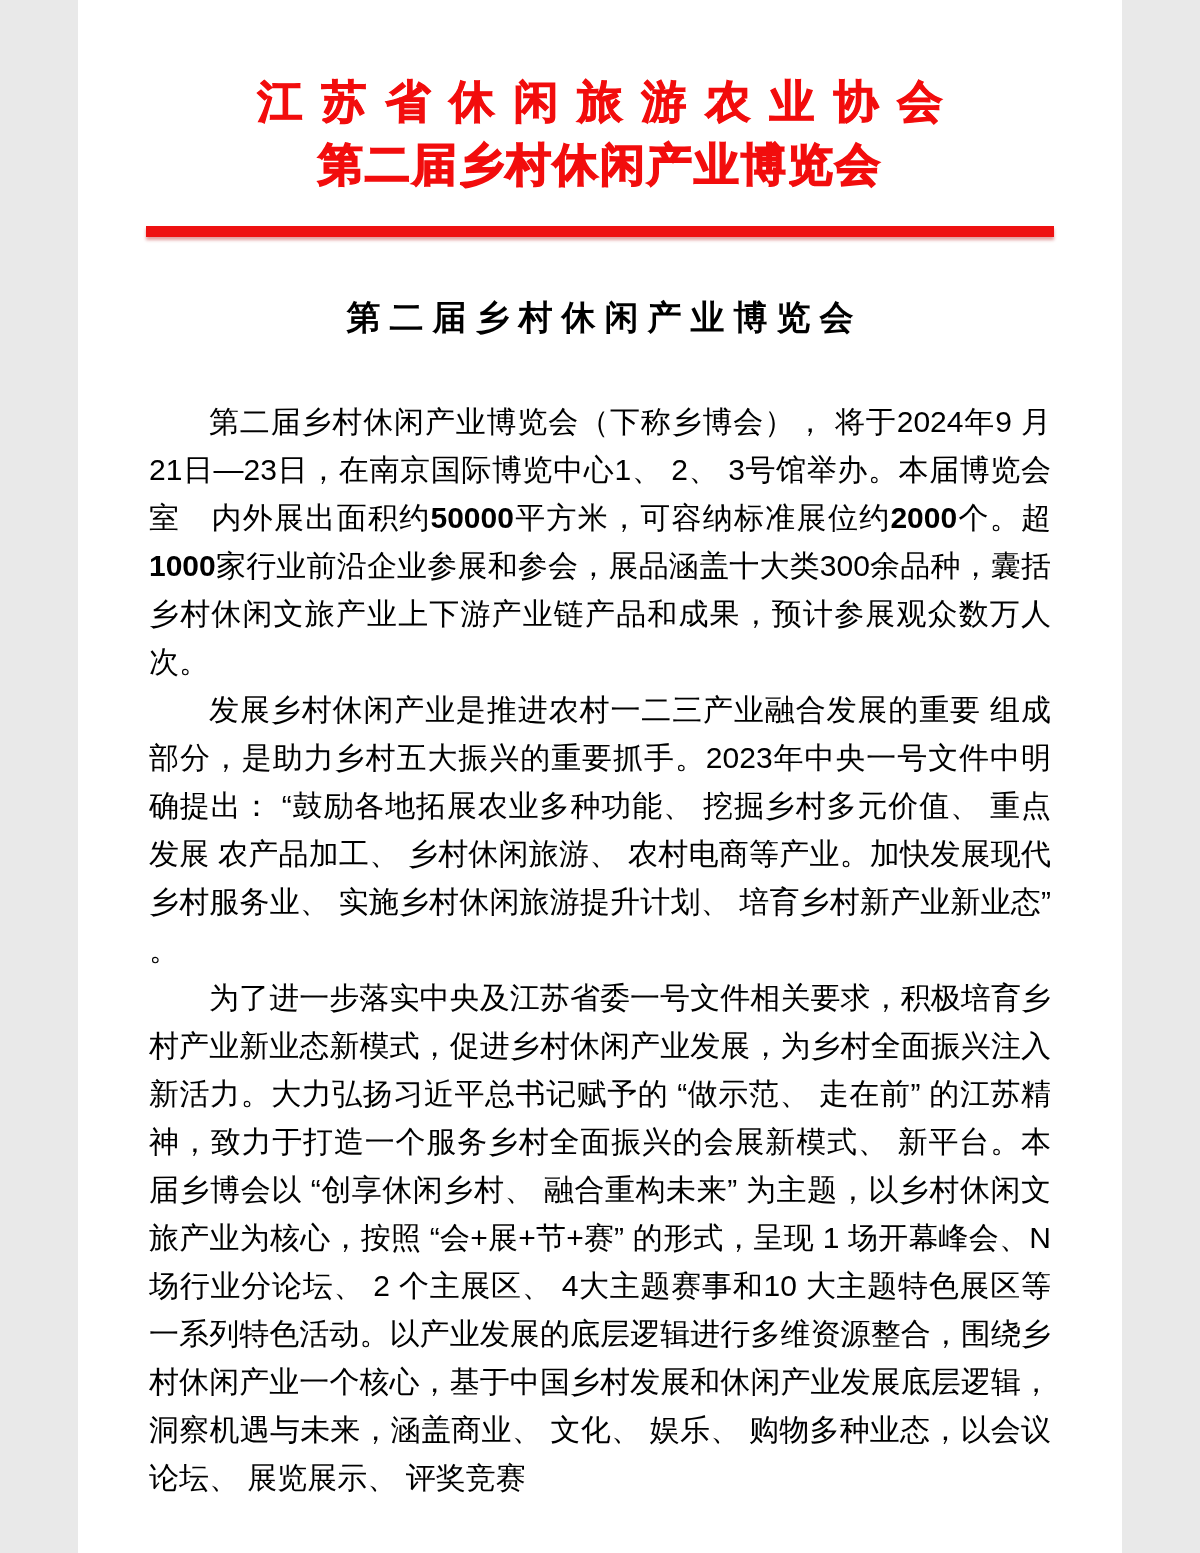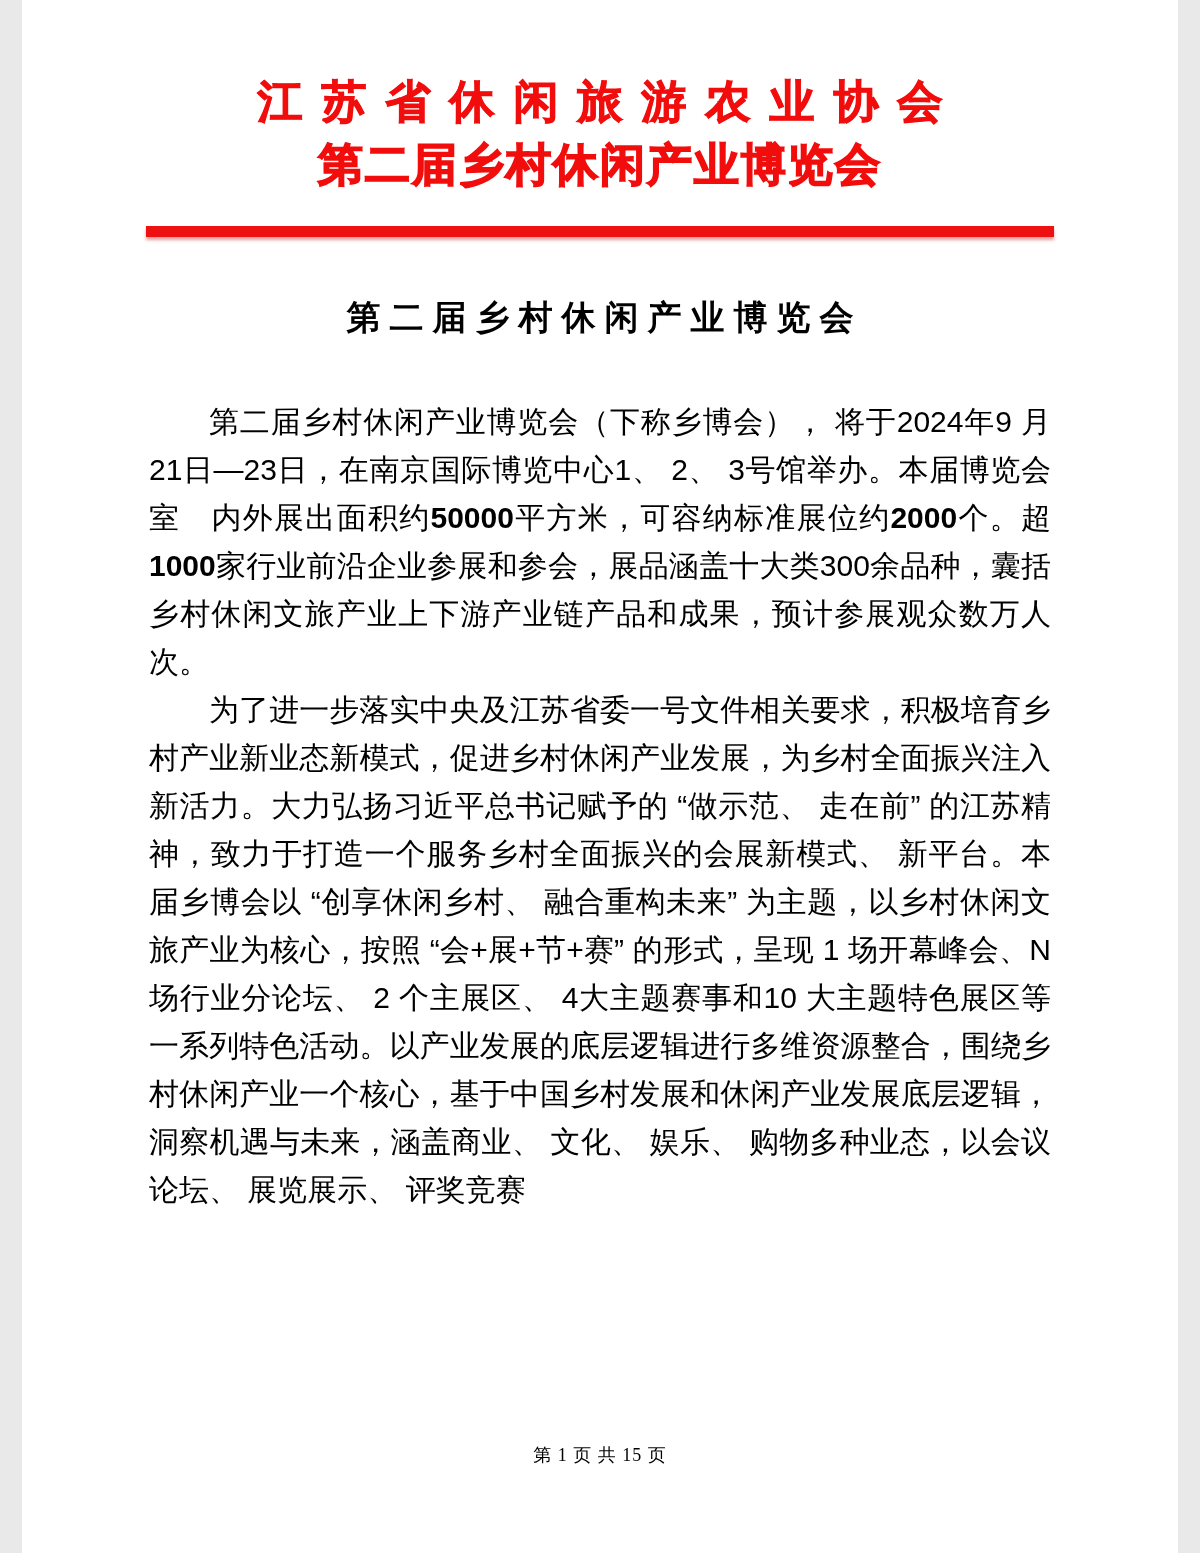--- a/index.html
+++ b/index.html
@@ -1,19 +1,19 @@
 <!DOCTYPE html>
 <html lang="zh"><head>
 <meta charset="utf-8">
 <style>
   * { box-sizing: border-box; }
   html, body { margin: 0; padding: 0; background: #e9e9e9; }
   .page {
     position: relative;
-    width: 1156px;
+    width: 1044px;
     height: 1553px;
     margin: 0 auto;
     background: #ffffff;
     font-family: "Liberation Sans", "DejaVu Sans", sans-serif;
     color: #000;
     overflow: hidden;
   }
   .org-title {
     margin: 0;
     padding-top: 76px;
@@ -86,21 +86,19 @@
   <header>
     <h1 class="org-title">江苏省休闲旅游农业协会</h1>
     <h2 class="event-title">第二届乡村休闲产业博览会</h2>
     <div class="red-rule"></div>
   </header>
 
   <main>
     <h3 class="doc-heading">第二届乡村休闲产业博览会</h3>
     <div class="body-text">
         <p><span>第二届乡村休闲产业博览会（下称乡博会）， 将于2024年9 月21日—23日，在南京国际博览中心1、 2、 3号馆举办。本届博览会室　内外展出面积约</span><span class="b">50000</span><span>平方米，可容纳标准展位约</span><span class="b">2000</span><span>个。超</span><span class="b">1000</span><span>家行业前沿企业参展和参会，展品涵盖十大类300余品种，囊括乡村休闲文旅产业上下游产业链产品和成果，预计参展观众数万人次。</span></p>
+        <p><span>发展乡村休闲产业是推进农村一二三产业融合发展的重要 组成部分，是助力乡村五大振兴的重要抓手。2023年中央一号文件中明 确提出： “鼓励各地拓展农业多种功能、 挖掘乡村多元价值、 重点发展 农产品加工、 乡村休闲旅游、 农村电商等产业。加快发展现代乡村服务业、 实施乡村休闲旅游提升计划、 培育乡村新产业新业态” 。</span></p>
         <p><span>为了进一步落实中央及江苏省委一号文件相关要求，积极培育乡村产业新业态新模式，促进乡村休闲产业发展，为乡村全面振兴注入新活力。大力弘扬习近平总书记赋予的 “做示范、 走在前” 的江苏精神，致力于打造一个服务乡村全面振兴的会展新模式、 新平台。本届乡博会以 “创享休闲乡村、 融合重构未来” 为主题，以乡村休闲文旅产业为核心，按照 “会+展+节+赛” 的形式，呈现 1 场开幕峰会、N 场行业分论坛、 2 个主展区、 4大主题赛事和10 大主题特色展区等 一系列特色活动。以产业发展的底层逻辑进行多维资源整合，围绕乡村休闲产业一个核心，基于中国乡村发展和休闲产业发展底层逻辑，洞察机遇与未来，涵盖商业、 文化、 娱乐、 购物多种业态，以会议论坛、 展览展示、 评奖竞赛</span></p>
       </div>
   </main>
 
-  <footer class="page-footer">
-    <span>第 1 页 共 15 页</span>
-  </footer>
 
 </div>
 
 </body></html>

